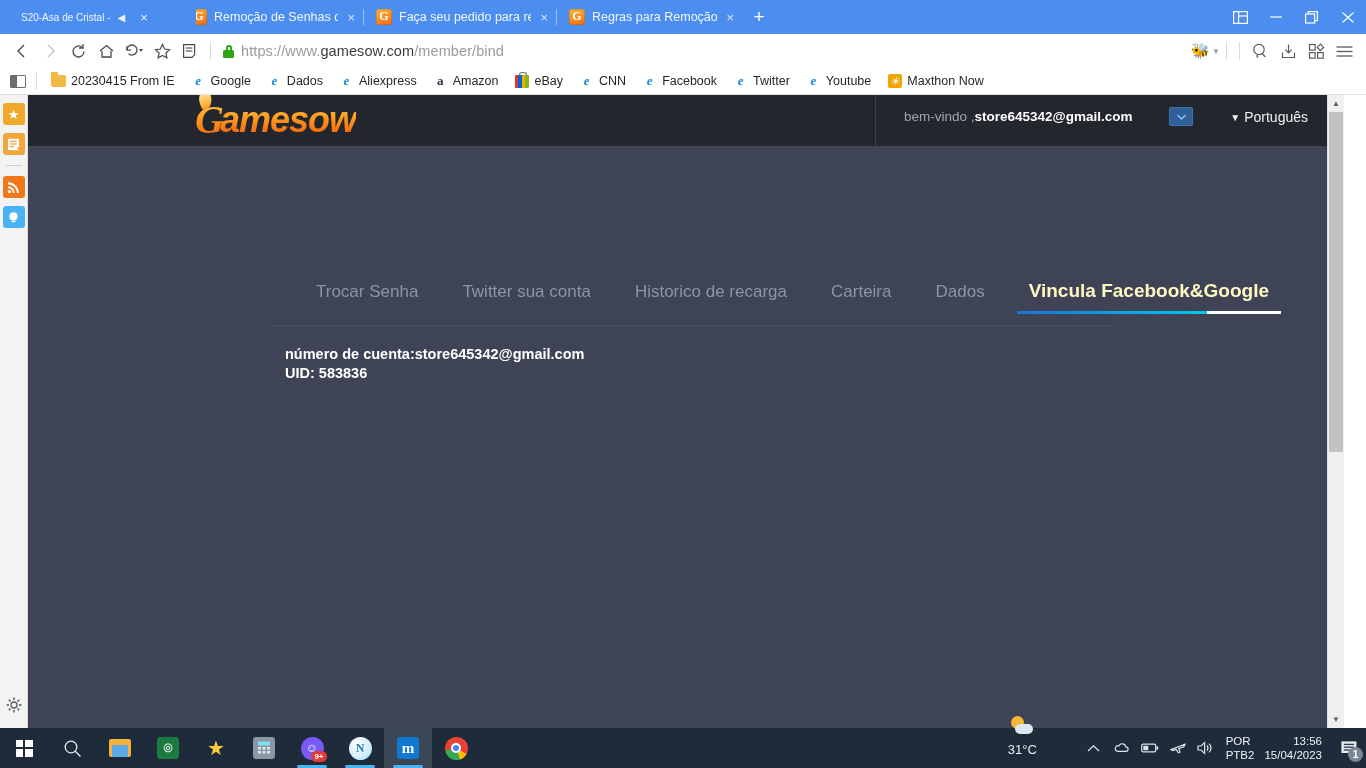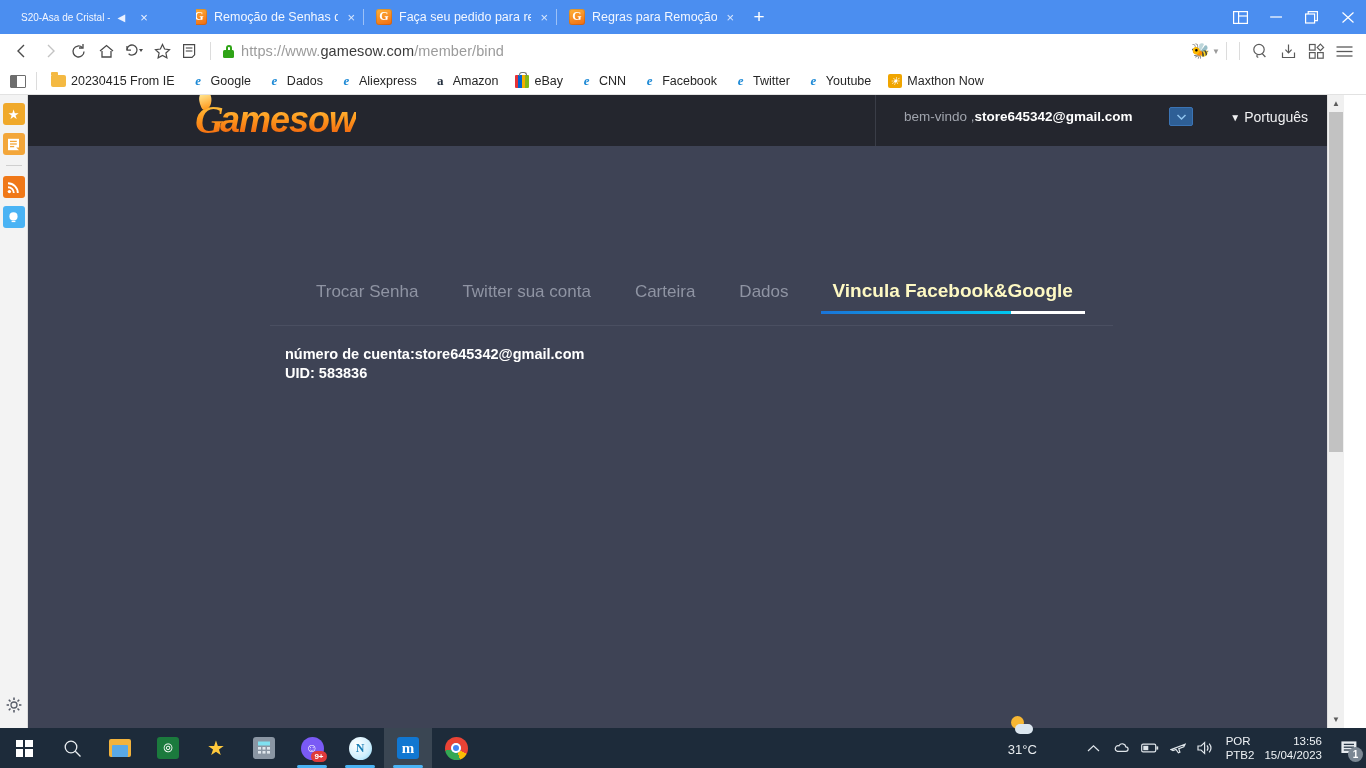--- a/index.html
+++ b/index.html
@@ -419,20 +419,21 @@
         </div>
         <div class="langsel">
           <span class="tri">▼</span>
           <span>Português</span>
         </div>
       </div>
 
       <div class="tabrow">
         <div class="ptab">Trocar Senha</div>
         <div class="ptab">Twitter sua conta</div>
+        <div class="ptab">Historico de recarga</div>
         <div class="ptab">Carteira</div>
         <div class="ptab">Dados</div>
         <div class="ptab sel">
           <span>Vincula Facebook&amp;Google</span>
           <span class="uline"></span>
         </div>
       </div>
       <div class="tabsep"></div>
 
       <div class="acct">

